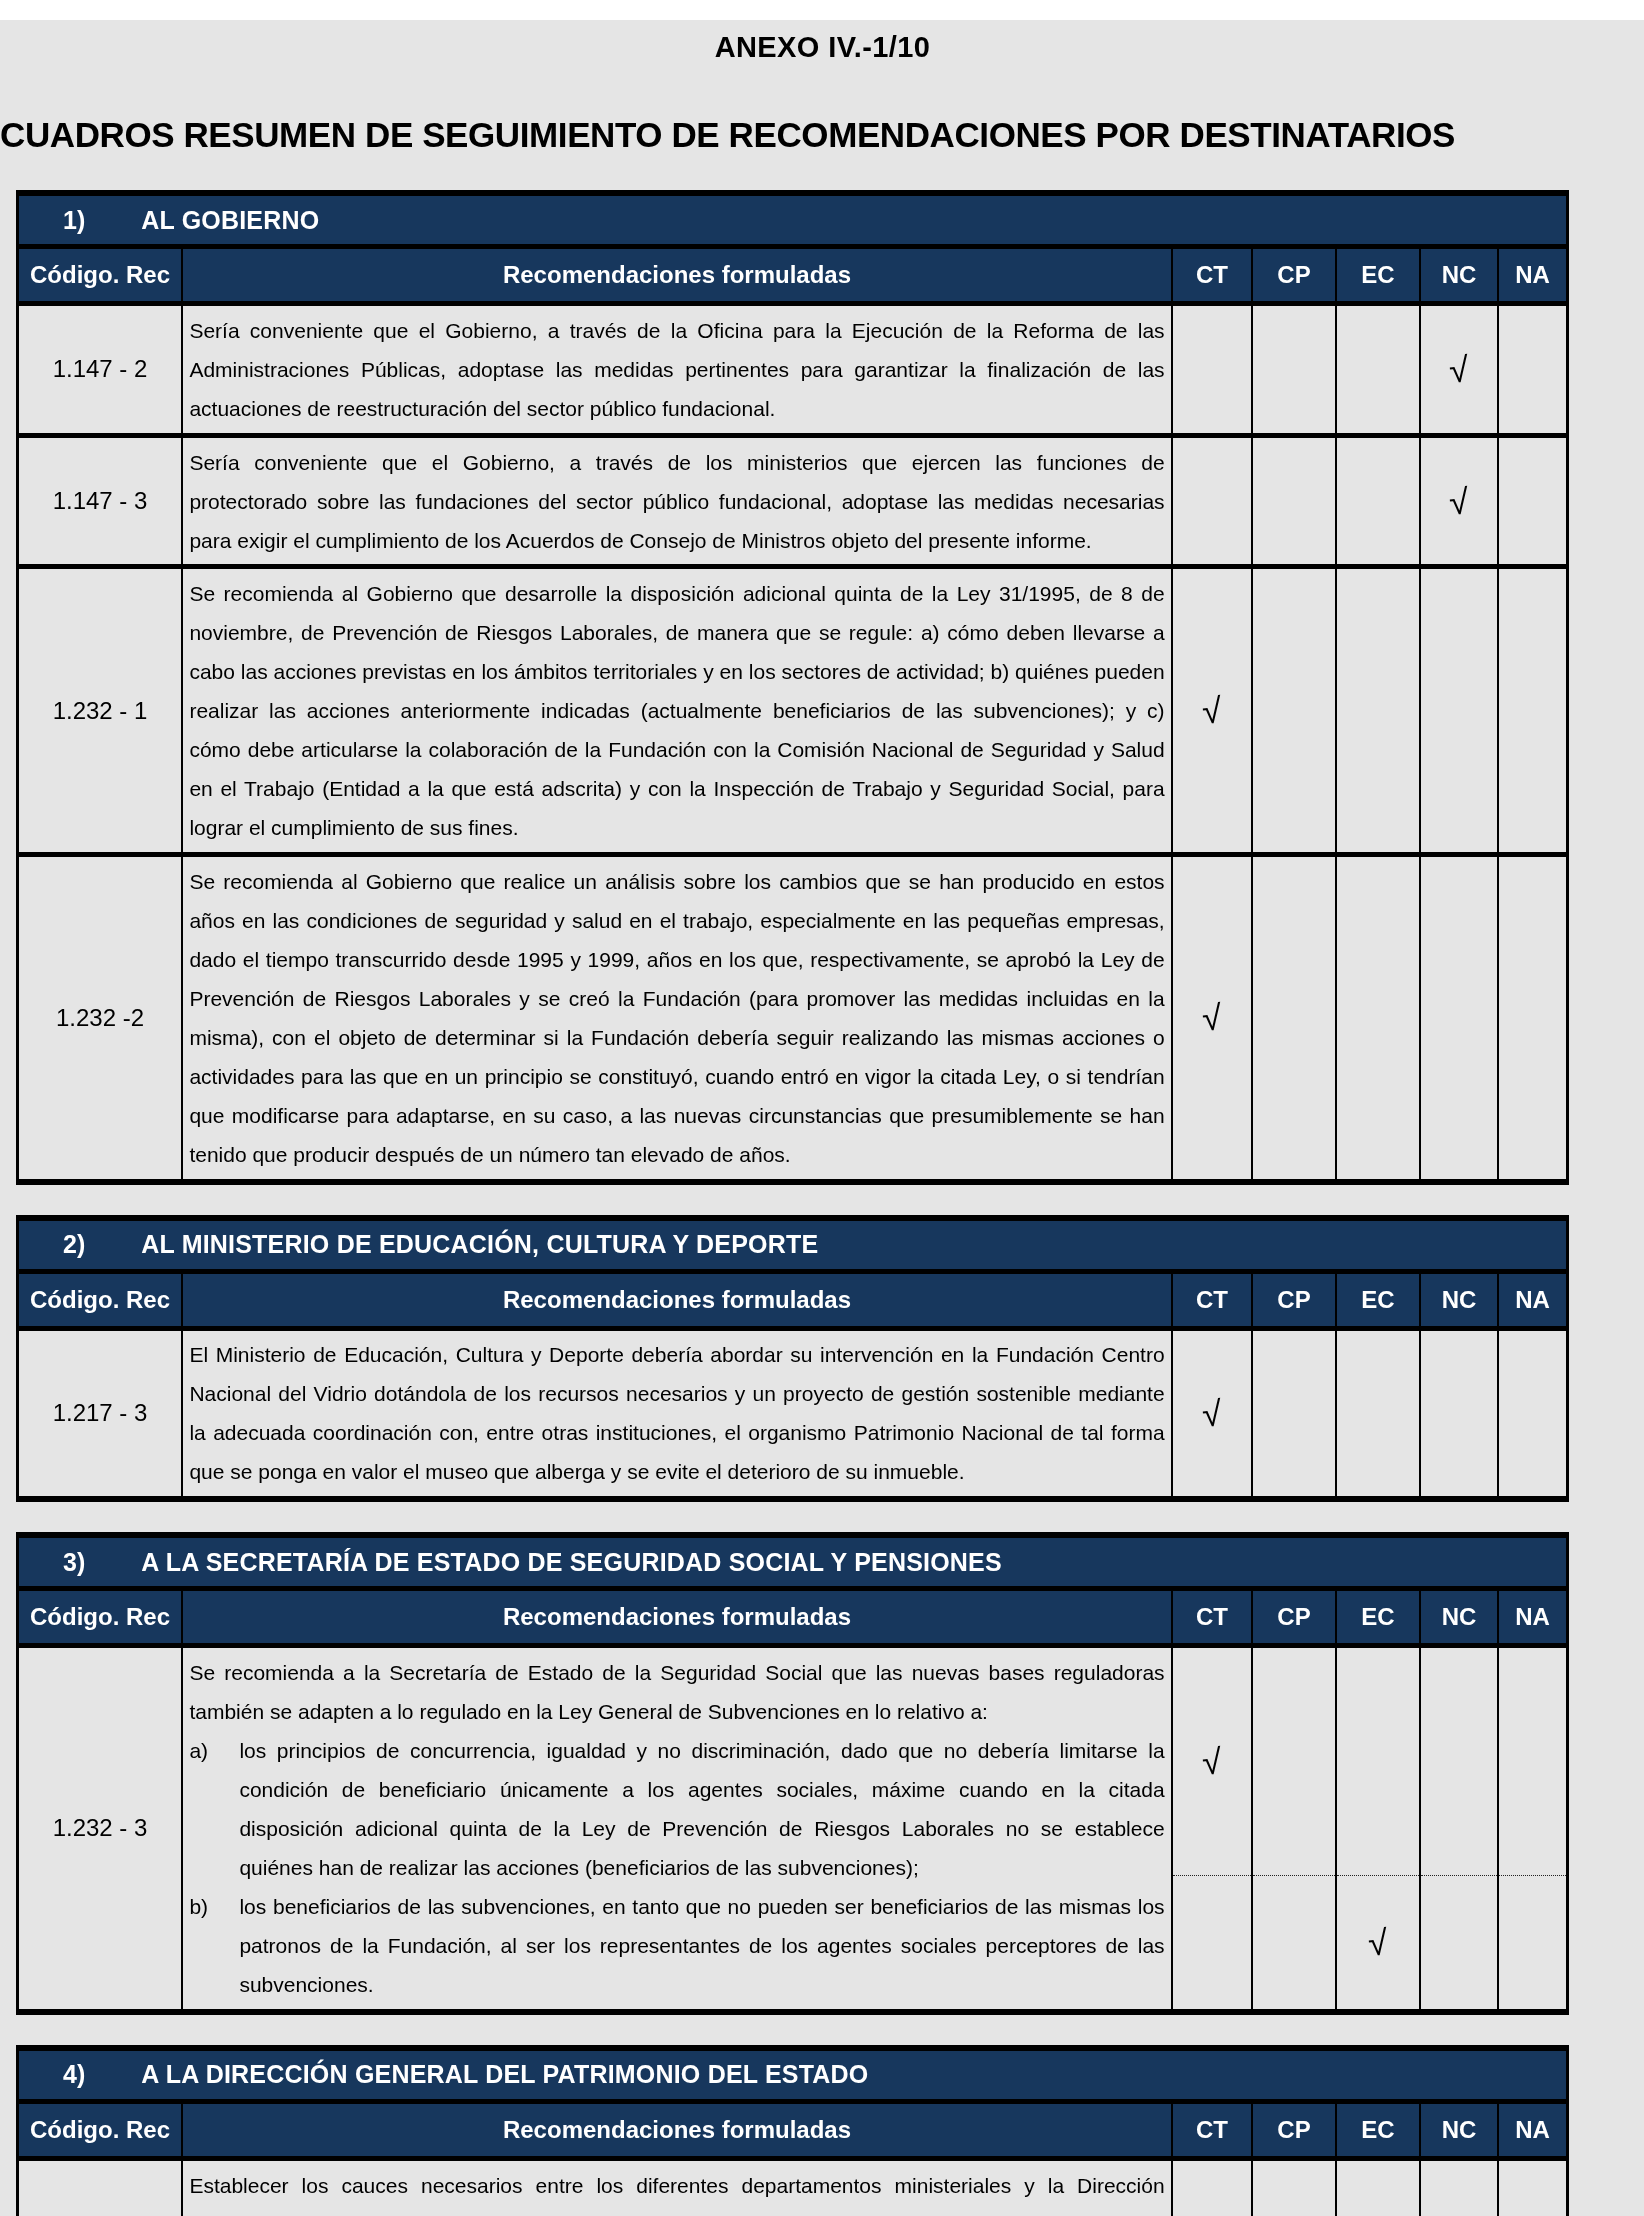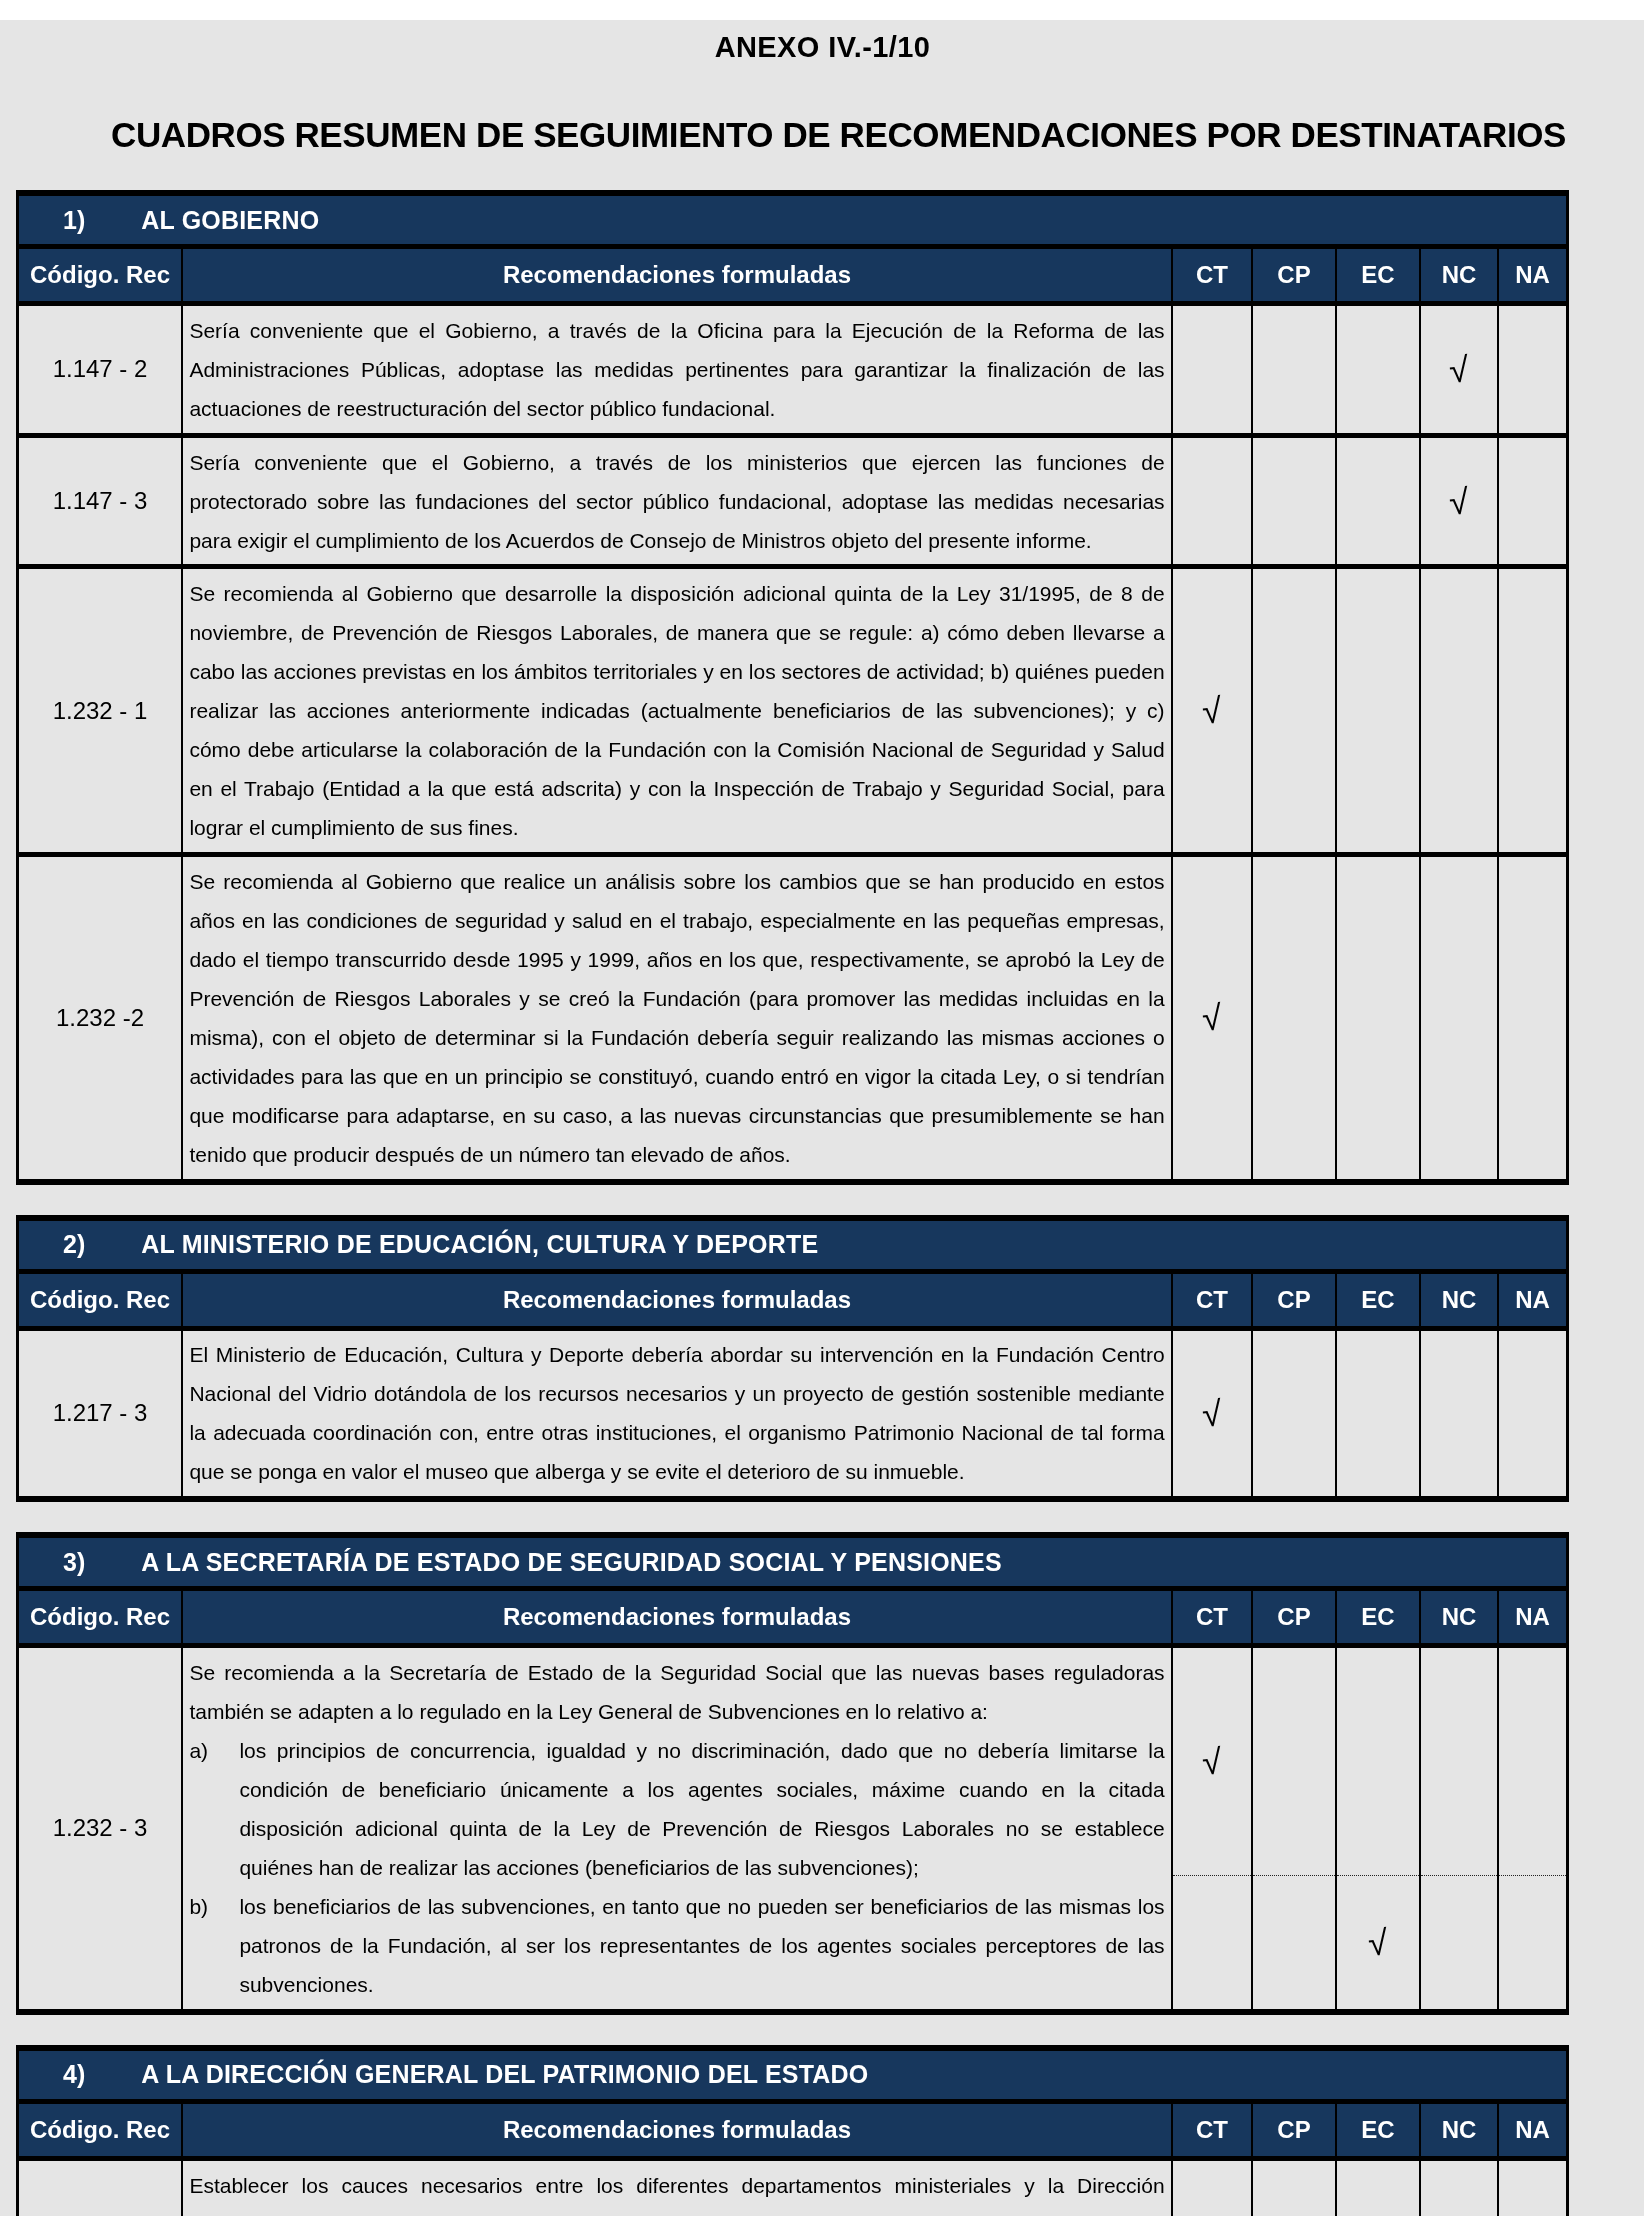--- a/index.html
+++ b/index.html
@@ -1,21 +1,21 @@
 <!DOCTYPE html>
 <html style="font-size:12.8px"><head>
 <meta charset="utf-8">
 <style>
   * { box-sizing: border-box; margin: 0; padding: 0; }
   html,body { background:#fff; }
   body { font-family: "Liberation Sans", sans-serif; color:#000; }
   .page { position:relative; width:1645px; height:2216px; background:#e5e5e5; overflow:hidden;margin-top:20px; }
 
   .title { margin-top:11.2px; text-align:center; font-size:29px; font-weight:bold; letter-spacing:0.4px; }
-  .subtitle { margin-top:51px; text-align:center; font-size:35px; font-weight:bold; letter-spacing:-0.4px;padding-left:32px; }
+  .subtitle { margin-top:51px; text-align:left; font-size:35px; font-weight:bold; letter-spacing:-0.4px; }
 
   .tbl { width:1553px; margin-left:16px; margin-top:35px;
          border:3.2px solid #000; border-top-width:6.4px; border-bottom-width:6.4px; }
   .tbl + .tbl { margin-top:30px; }
 
   .bar { height:53px; background:#17375d; color:#fff; display:flex; align-items:center;
          font-weight:bold; font-size:25px; border-bottom:5.6px solid #000; }
   .bar-num { padding-left:44px; }
   .bar-title { padding-left:56px; letter-spacing:0.2px; }
 

